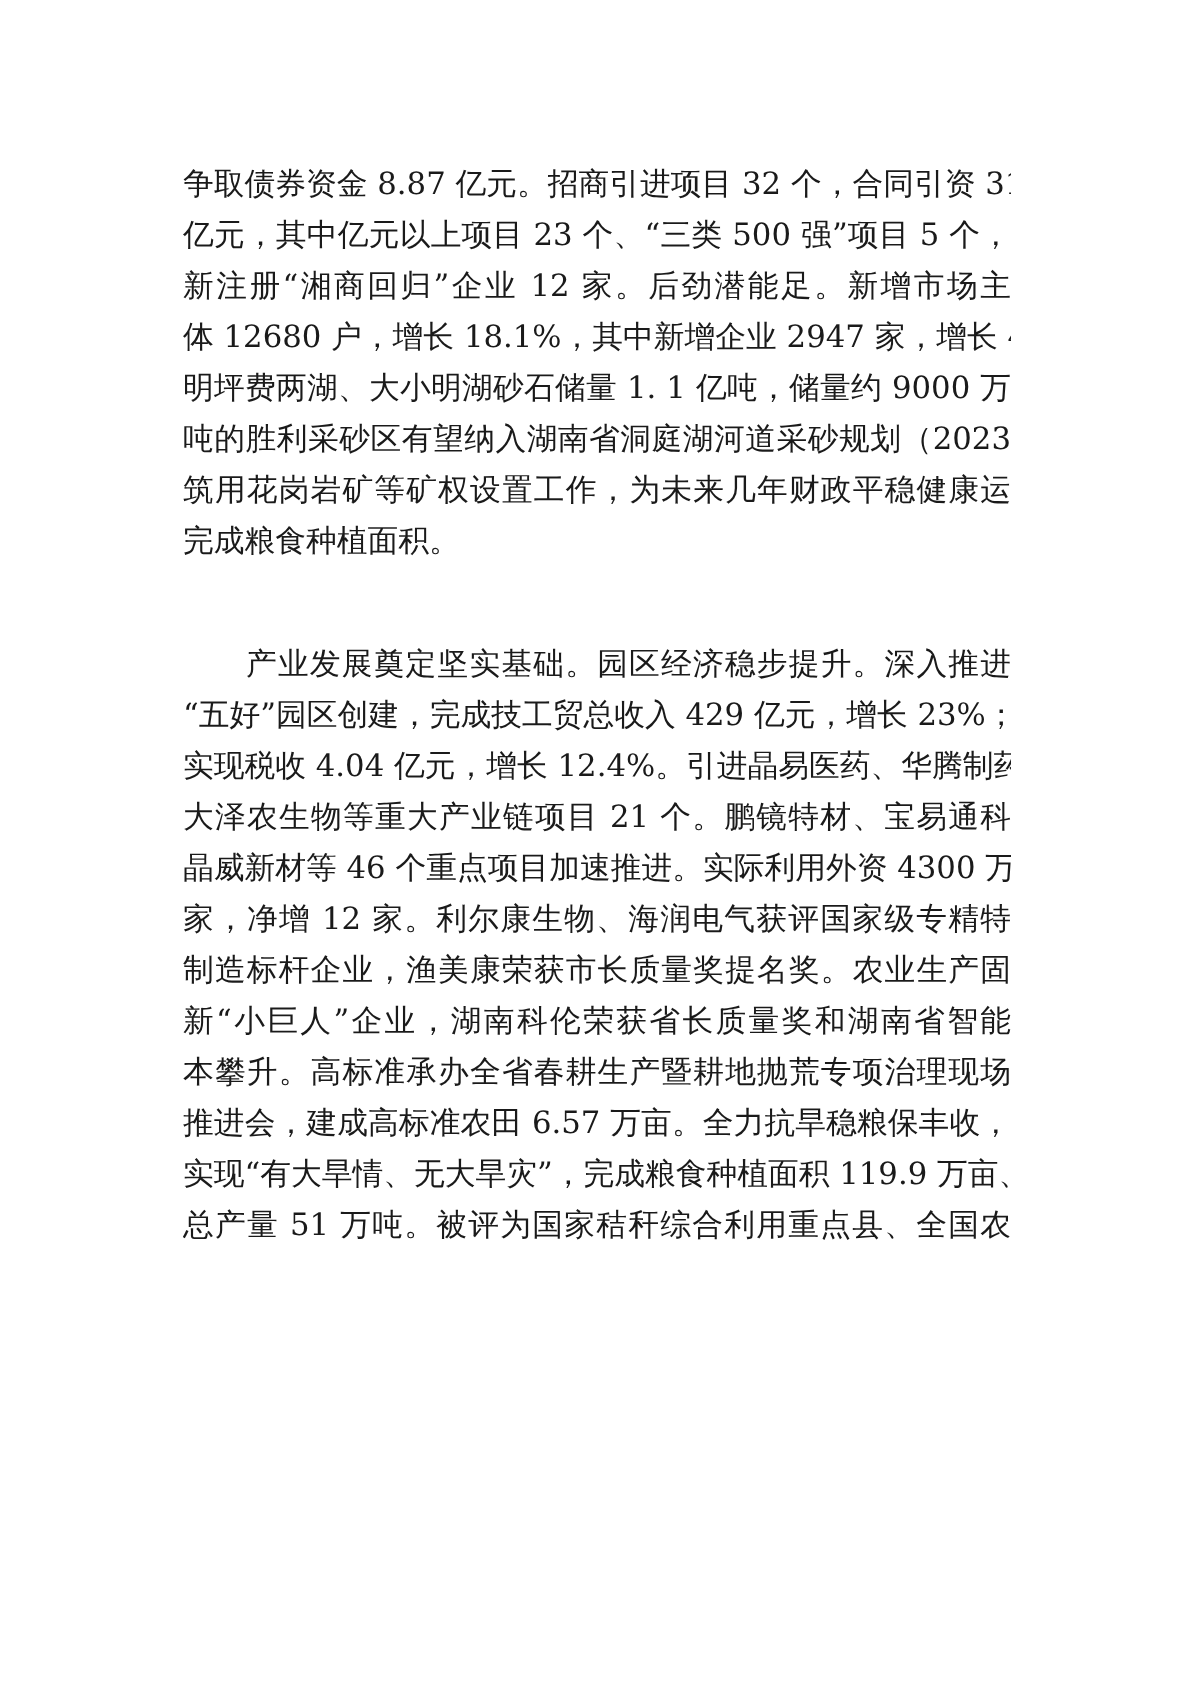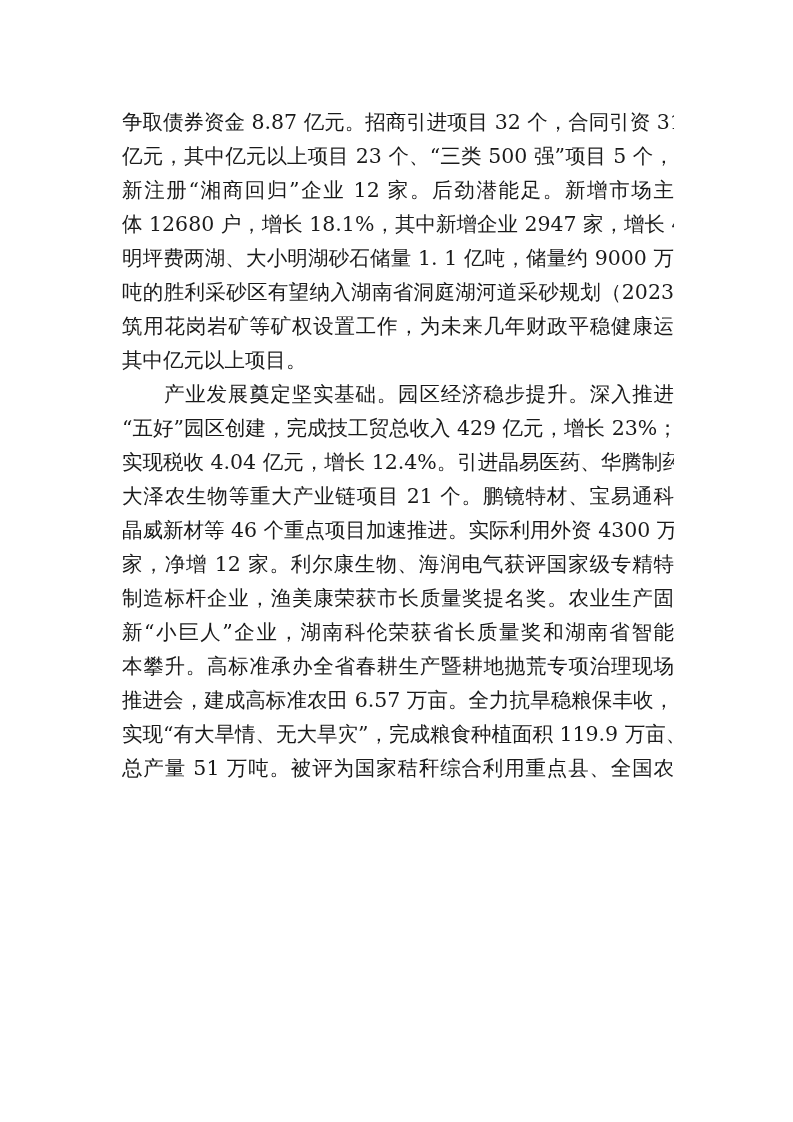--- a/index.html
+++ b/index.html
@@ -9,36 +9,36 @@
     position: absolute; left: 122px; top: 105px; width: 552px;
     font-family: "DejaVu Serif", "Liberation Serif", serif;
     font-size: 20.5px; color: #1a1a1a;
   }
   .line {
     height: 34px; line-height: 34px; white-space: nowrap;
     text-align: justify; text-align-last: justify;
     overflow: hidden;
   }
   .line.last { text-align-last: left; }
-  .line.indent { padding-left: 42px; }
+  .line.indent { padding-left: 42px; margin-top: 48px; }
 </style>
 </head>
 <body>
 
 <div class="page">
   <div class="text-block">
     <div class="paragraph">
       <div class="line">争取债券资金 8.87 亿元。招商引进项目 32 个，合同引资 317</div>
       <div class="line">亿元，其中亿元以上项目 23 个、“三类 500 强”项目 5 个，</div>
       <div class="line">新注册“湘商回归”企业 12 家。后劲潜能足。新增市场主</div>
       <div class="line">体 12680 户，增长 18.1%，其中新增企业 2947 家，增长 49.3%。</div>
       <div class="line">明坪费两湖、大小明湖砂石储量 1. 1 亿吨，储量约 9000 万</div>
       <div class="line">吨的胜利采砂区有望纳入湖南省洞庭湖河道采砂规划（2023</div>
       <div class="line">筑用花岗岩矿等矿权设置工作，为未来几年财政平稳健康运</div>
-      <div class="line last">其中亿元以上项目。</div>
+      <div class="line last">完成粮食种植面积。</div>
     </div>
     <div class="paragraph">
       <div class="line indent">产业发展奠定坚实基础。园区经济稳步提升。深入推进</div>
       <div class="line">“五好”园区创建，完成技工贸总收入 429 亿元，增长 23%；</div>
       <div class="line">实现税收 4.04 亿元，增长 12.4%。引进晶易医药、华腾制药、</div>
       <div class="line">大泽农生物等重大产业链项目 21 个。鹏镜特材、宝易通科</div>
       <div class="line">晶威新材等 46 个重点项目加速推进。实际利用外资 4300 万</div>
       <div class="line">家，净增 12 家。利尔康生物、海润电气获评国家级专精特</div>
       <div class="line">制造标杆企业，渔美康荣获市长质量奖提名奖。农业生产固</div>
       <div class="line">新“小巨人”企业，湖南科伦荣获省长质量奖和湖南省智能</div>

